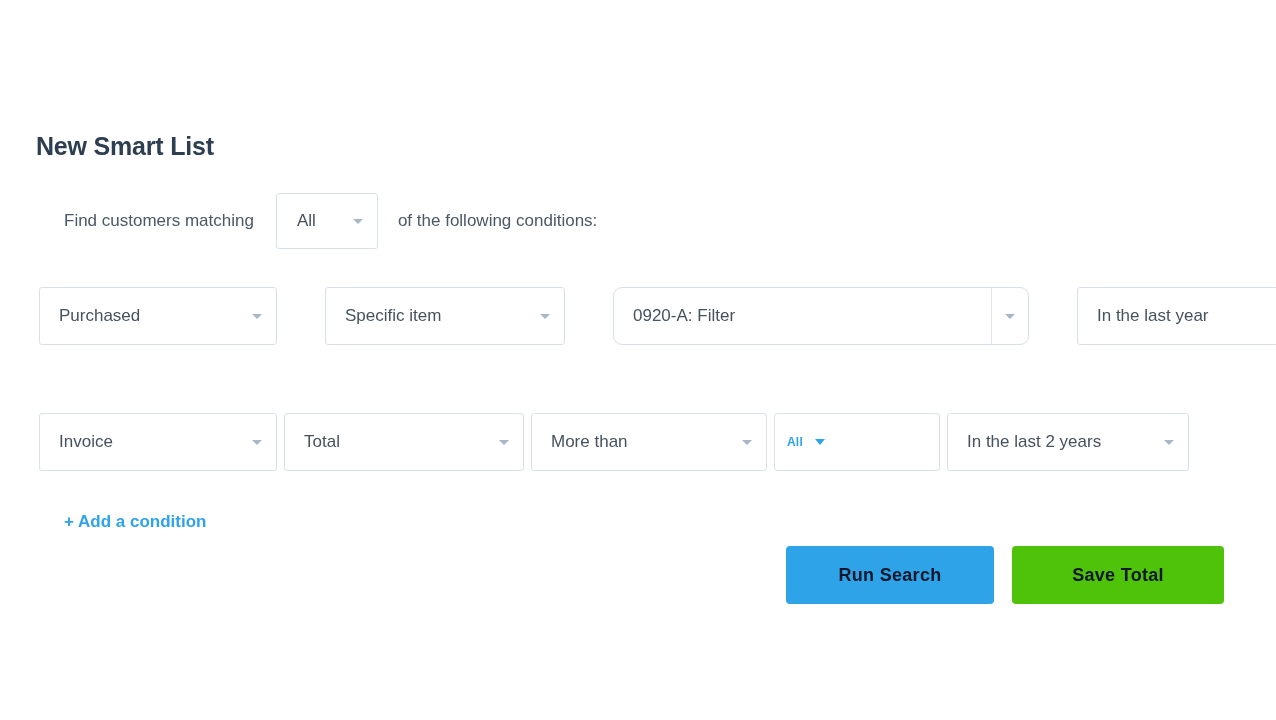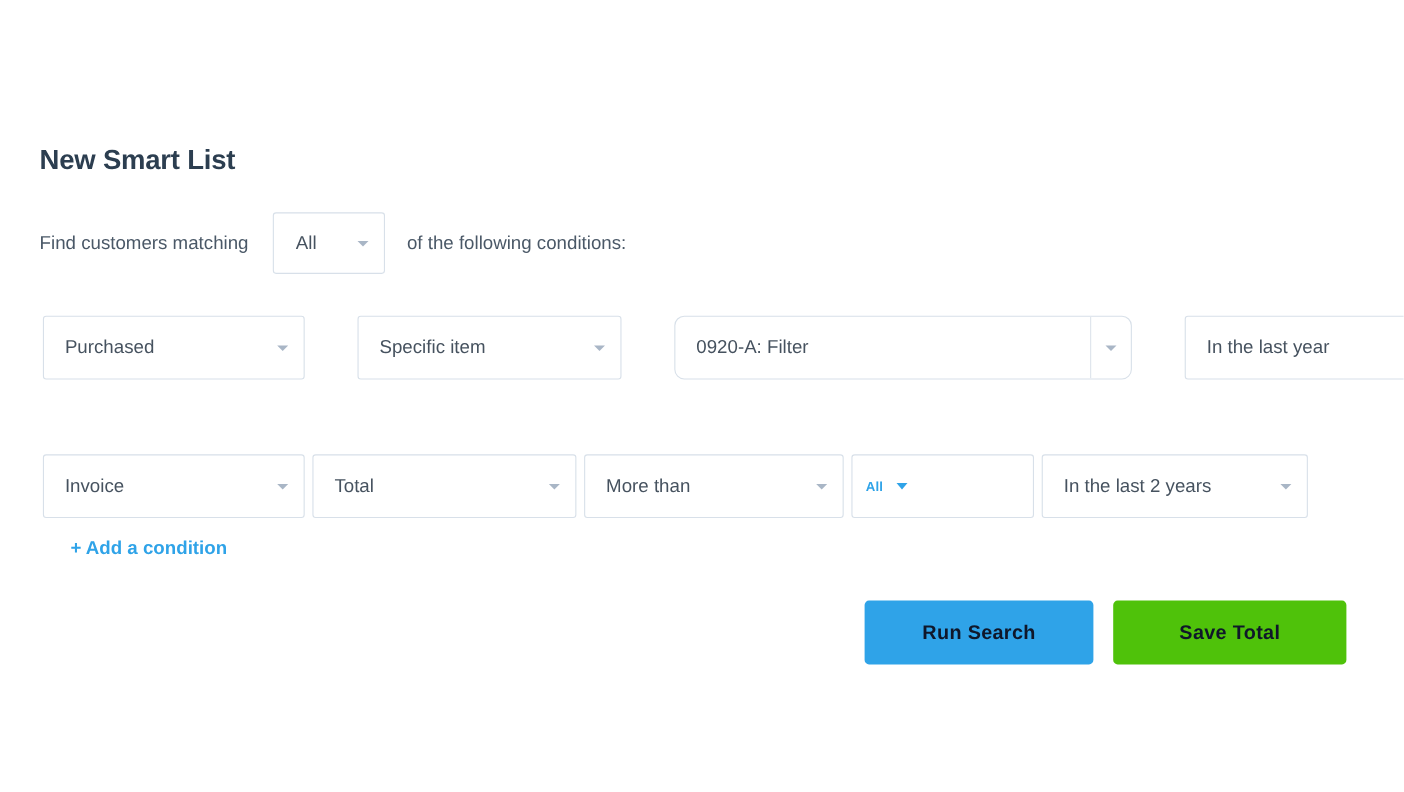--- a/index.html
+++ b/index.html
@@ -46,20 +46,21 @@
     top: 192px;
     height: 58px;
     display: flex;
     align-items: center;
   }
   .match-text {
     font-size: 17px;
     color: #4a5867;
     line-height: 22px;
     white-space: nowrap;
+    margin-left: 28px;
   }
   .match-text.lead { margin-right: 22px; }
   .match-text.trail { margin-left: 20px; }
 
   
   .sel {
     position: relative;
     height: 58px;
     border: 1px solid #d8e0e9;
     border-radius: 3px;
@@ -219,21 +220,21 @@
     height: 1.6px;
     background: #b4b4b4;
   }
   .remove-btn::before { transform: rotate(45deg); }
   .remove-btn::after  { transform: rotate(-45deg); }
 
   
   .add-cond {
     position: absolute;
     left: 64px;
-    top: 487px;
+    top: 510px;
     font-size: 17px;
     font-weight: bold;
     color: #2fa3e8;
     cursor: pointer;
     white-space: nowrap;
     line-height: 24px;
     text-decoration: none;
   }
 
   

